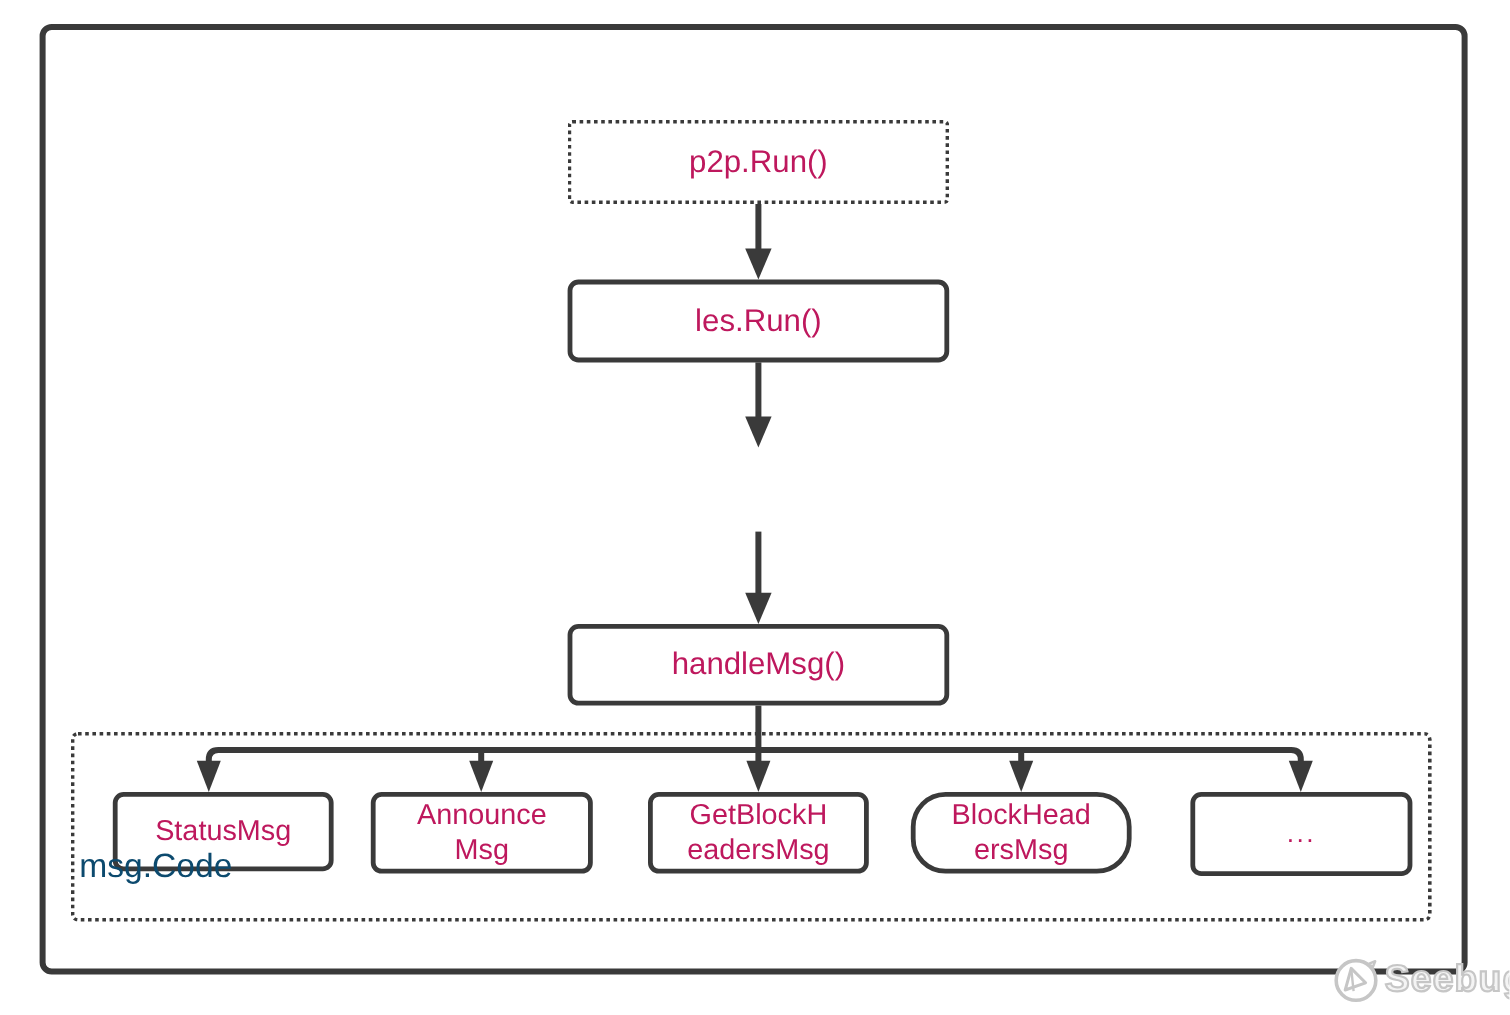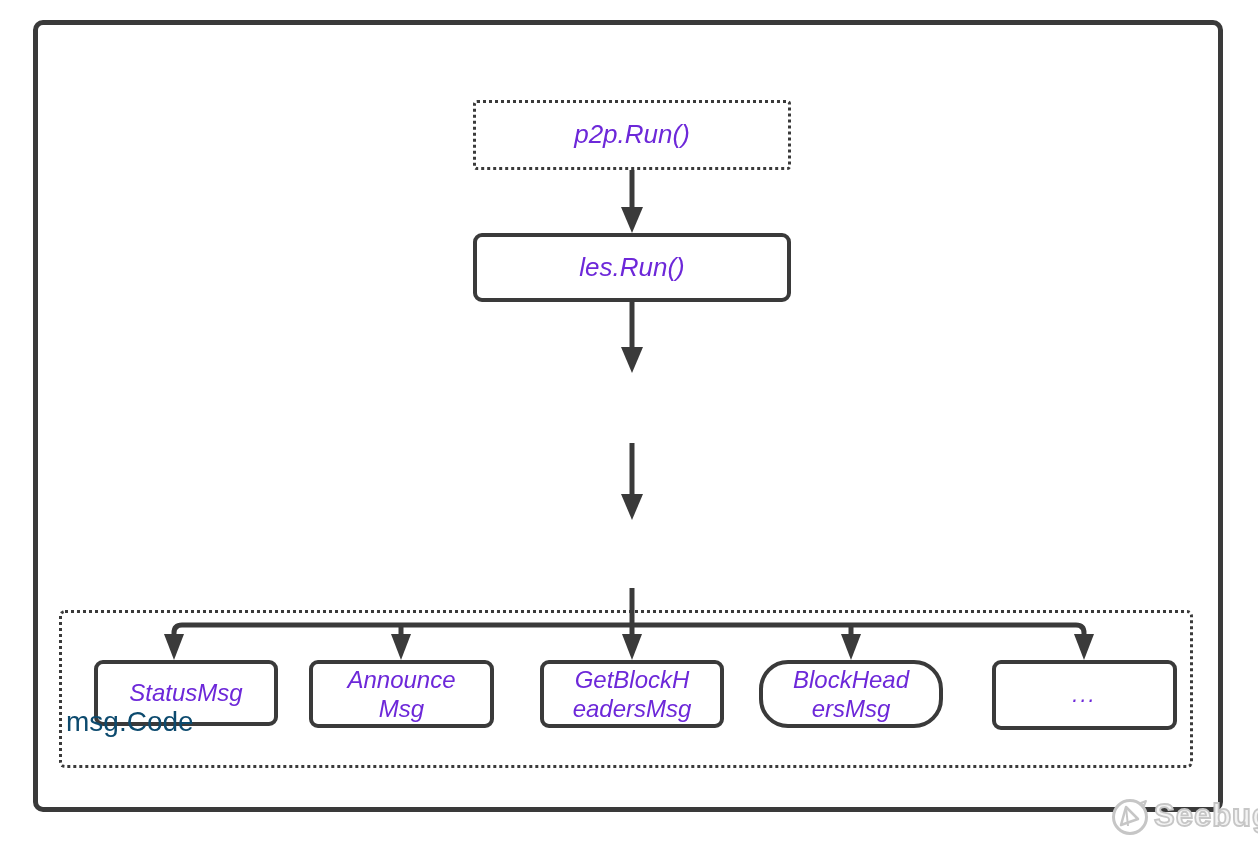--- a/index.html
+++ b/index.html
@@ -50,25 +50,24 @@
     top: 0;
   }
   .node {
     position: absolute;
     display: flex;
     align-items: center;
     justify-content: center;
     text-align: center;
     background: #ffffff;
     box-sizing: border-box;
-    color: #6d28d9;
+    color: #be185d;
     font-size: 26px;
     white-space: pre-line;
     line-height: 1.22;
-    font-style: italic;
   }
   .node.solid  { border: 4px solid #3a3a3a; border-radius: 9px; }
   .node.dashed { border: 3px dotted #3a3a3a; border-radius: 4px; }
   .small { font-size: 24px; }
 
   #n-p2p    { left: 473px; top: 100px; width: 318px; height: 70px; }
   #n-les    { left: 473px; top: 233px; width: 318px; height: 69px; }
   #n-handle { left: 473px; top: 373px; width: 318px; height: 70px; }
   #n-hmsg   { left: 473px; top: 520px; width: 318px; height: 68px; }
 
@@ -125,20 +124,23 @@
       <polygon points="1074,634 1094,634 1084,660"></polygon>
     </g>
   </svg>
 
   <div class="node dashed" id="n-p2p">
     <span>p2p.Run()</span>
   </div>
   <div class="node solid" id="n-les">
     <span>les.Run()</span>
   </div>
+  <div class="node solid" id="n-hmsg">
+    <span>handleMsg()</span>
+  </div>
 
   <div class="node solid small" id="b-0">
     <span>StatusMsg</span>
   </div>
   <div class="node solid small" id="b-1">
     <span>Announce
 Msg</span>
   </div>
   <div class="node solid small" id="b-2">
     <span>GetBlockH

